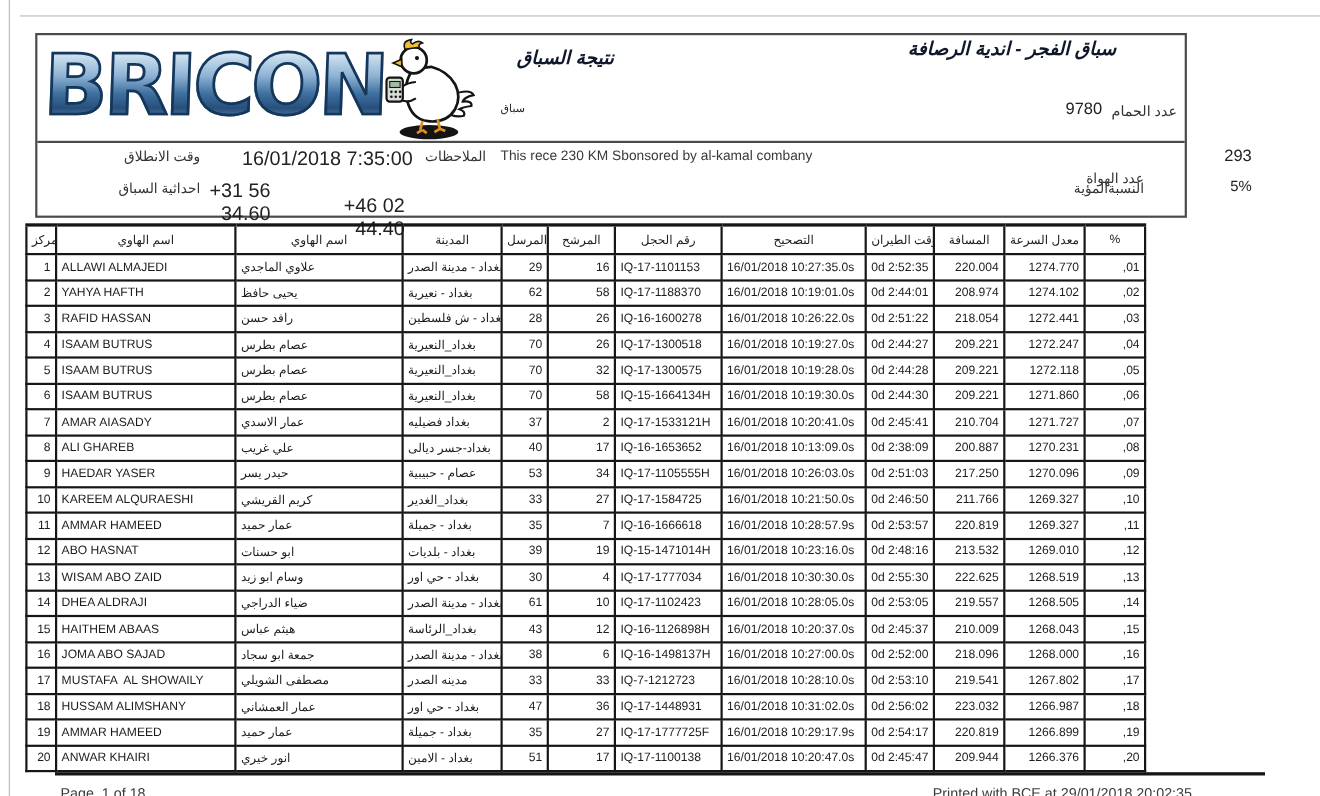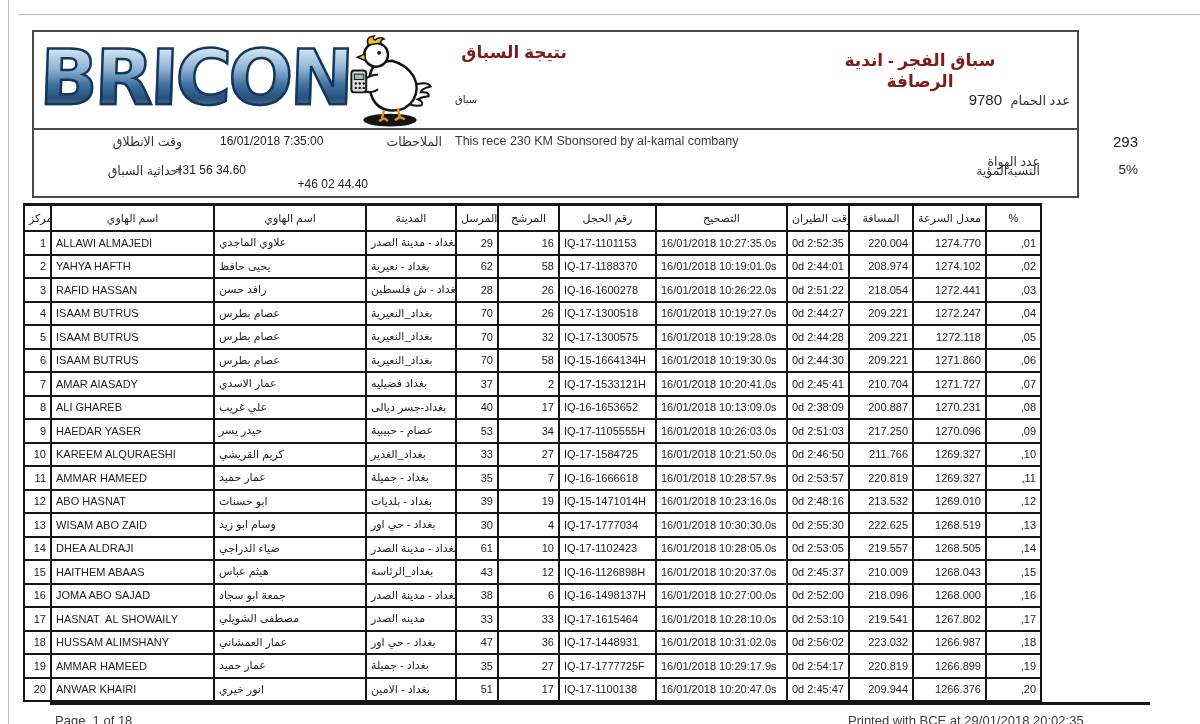--- a/index.html
+++ b/index.html
@@ -18,24 +18,24 @@
 
   .logo-text {
     left:6px; top:0px; font-family:"DejaVu Sans",sans-serif; font-weight:bold;
     font-size:76px; letter-spacing:-3px; line-height:92px;
     background:linear-gradient(180deg,#f3fafd 0%,#d3e5f2 18%,#8fb3d4 40%,#3e6f9e 58%,#274f7b 72%,#6d95ba 88%,#aac6dc 100%);
     -webkit-background-clip:text; background-clip:text; color:transparent;
     -webkit-text-stroke:2.5px #16375c; transform:skewX(-2deg);
   }
   .mascot { left:300px; top:2px; width:104px; height:94px; }
 
-  .title-ar { font-weight:bold; font-size:17px; color:#7f1d1d; }
+  .title-ar { font-weight:bold; font-size:17px; color:#0f172a;font-style:italic; }
   .sub-ar   { font-size:10px; color:#222; }
   .lbl      { font-size:12.5px; color:#333; }
-  .val      { font-size:12px; color:#222; }
+  .val      { font-size:18px; color:#222; }
   .r        { text-align:right; }
   .c        { text-align:center; }
 
   .notes { font-size:12.5px; line-height:16px; color:#3a3a3a; }
 
   
   .table-wrap { left:23px; top:203px; width:1017px; }
   table.results { border-collapse:collapse; table-layout:fixed; width:1017px; }
   table.results th, table.results td {
     border:2px solid #161616; overflow:hidden; white-space:pre;
@@ -80,21 +80,21 @@
         <circle cx="19.5" cy="54.5" r="1.2" fill="#141414"></circle>
           <circle cx="23.5" cy="54.5" r="1.2" fill="#141414"></circle>
           <circle cx="27.5" cy="54.5" r="1.2" fill="#141414"></circle>
         <path d="M48 77 l-2 8 m2 0 l-5 3 m5 -3 l4 3 M62 75 l2 9 m0 0 l-5 3 m5 -3 l5 2" stroke="#e09020" stroke-width="2.5" fill="none"></path>
       </svg>
     </div>
 
     <div class="abs title-ar c" style="left:418px; top:10px; width:124px;">نتيجة السباق</div>
     <div class="abs sub-ar" style="left:421px; top:62px;">سباق</div>
 
-    <div class="abs title-ar c" style="left:786px; top:18px; width:200px;">سباق الفجر - اندية الرصافة</div>
+    <div class="abs title-ar c" style="left:786px; top:2px; width:200px;">سباق الفجر - اندية الرصافة</div>
     <div class="abs val r" style="left:916px; top:59px; width:52px; font-size:15px;">9780</div>
     <div class="abs lbl r" style="left:972px; top:61px; width:64px; font-size:13px;">عدد الحمام</div>
 
     <div class="abs lbl r" style="left:54px; top:102px; width:94px;">وقت الانطلاق</div>
     <div class="abs val" style="left:186px; top:102px;">16/01/2018 7:35:00</div>
 
     <div class="abs lbl r" style="left:346px; top:102px; width:62px;">الملاحظات</div>
     <div class="abs notes" style="left:421px; top:101px; width:370px;">
       <div>This rece 230 KM Sbonsored by al-kamal combany</div>
     </div>
@@ -362,26 +362,26 @@
             <td class="a-right">6</td>
             <td class="a-left">IQ-16-1498137H</td>
             <td class="a-left">16/01/2018 10:27:00.0s</td>
             <td class="a-left">0d 2:52:00</td>
             <td class="a-right">218.096</td>
             <td class="a-right">1268.000</td>
             <td class="a-right">,16</td>
           </tr>
           <tr>
             <td class="a-right">17</td>
-            <td class="a-left">HASNAT  AL SHOWAILY</td>
+            <td class="a-left">MUSTAFA  AL SHOWAILY</td>
             <td class="a-left">مصطفى الشويلي</td>
             <td class="a-left">مدينه الصدر</td>
             <td class="a-right">33</td>
             <td class="a-right">33</td>
-            <td class="a-left">IQ-17-1615464</td>
+            <td class="a-left">IQ-7-1212723</td>
             <td class="a-left">16/01/2018 10:28:10.0s</td>
             <td class="a-left">0d 2:53:10</td>
             <td class="a-right">219.541</td>
             <td class="a-right">1267.802</td>
             <td class="a-right">,17</td>
           </tr>
           <tr>
             <td class="a-right">18</td>
             <td class="a-left">HUSSAM ALIMSHANY</td>
             <td class="a-left">عمار العمشاني</td>

